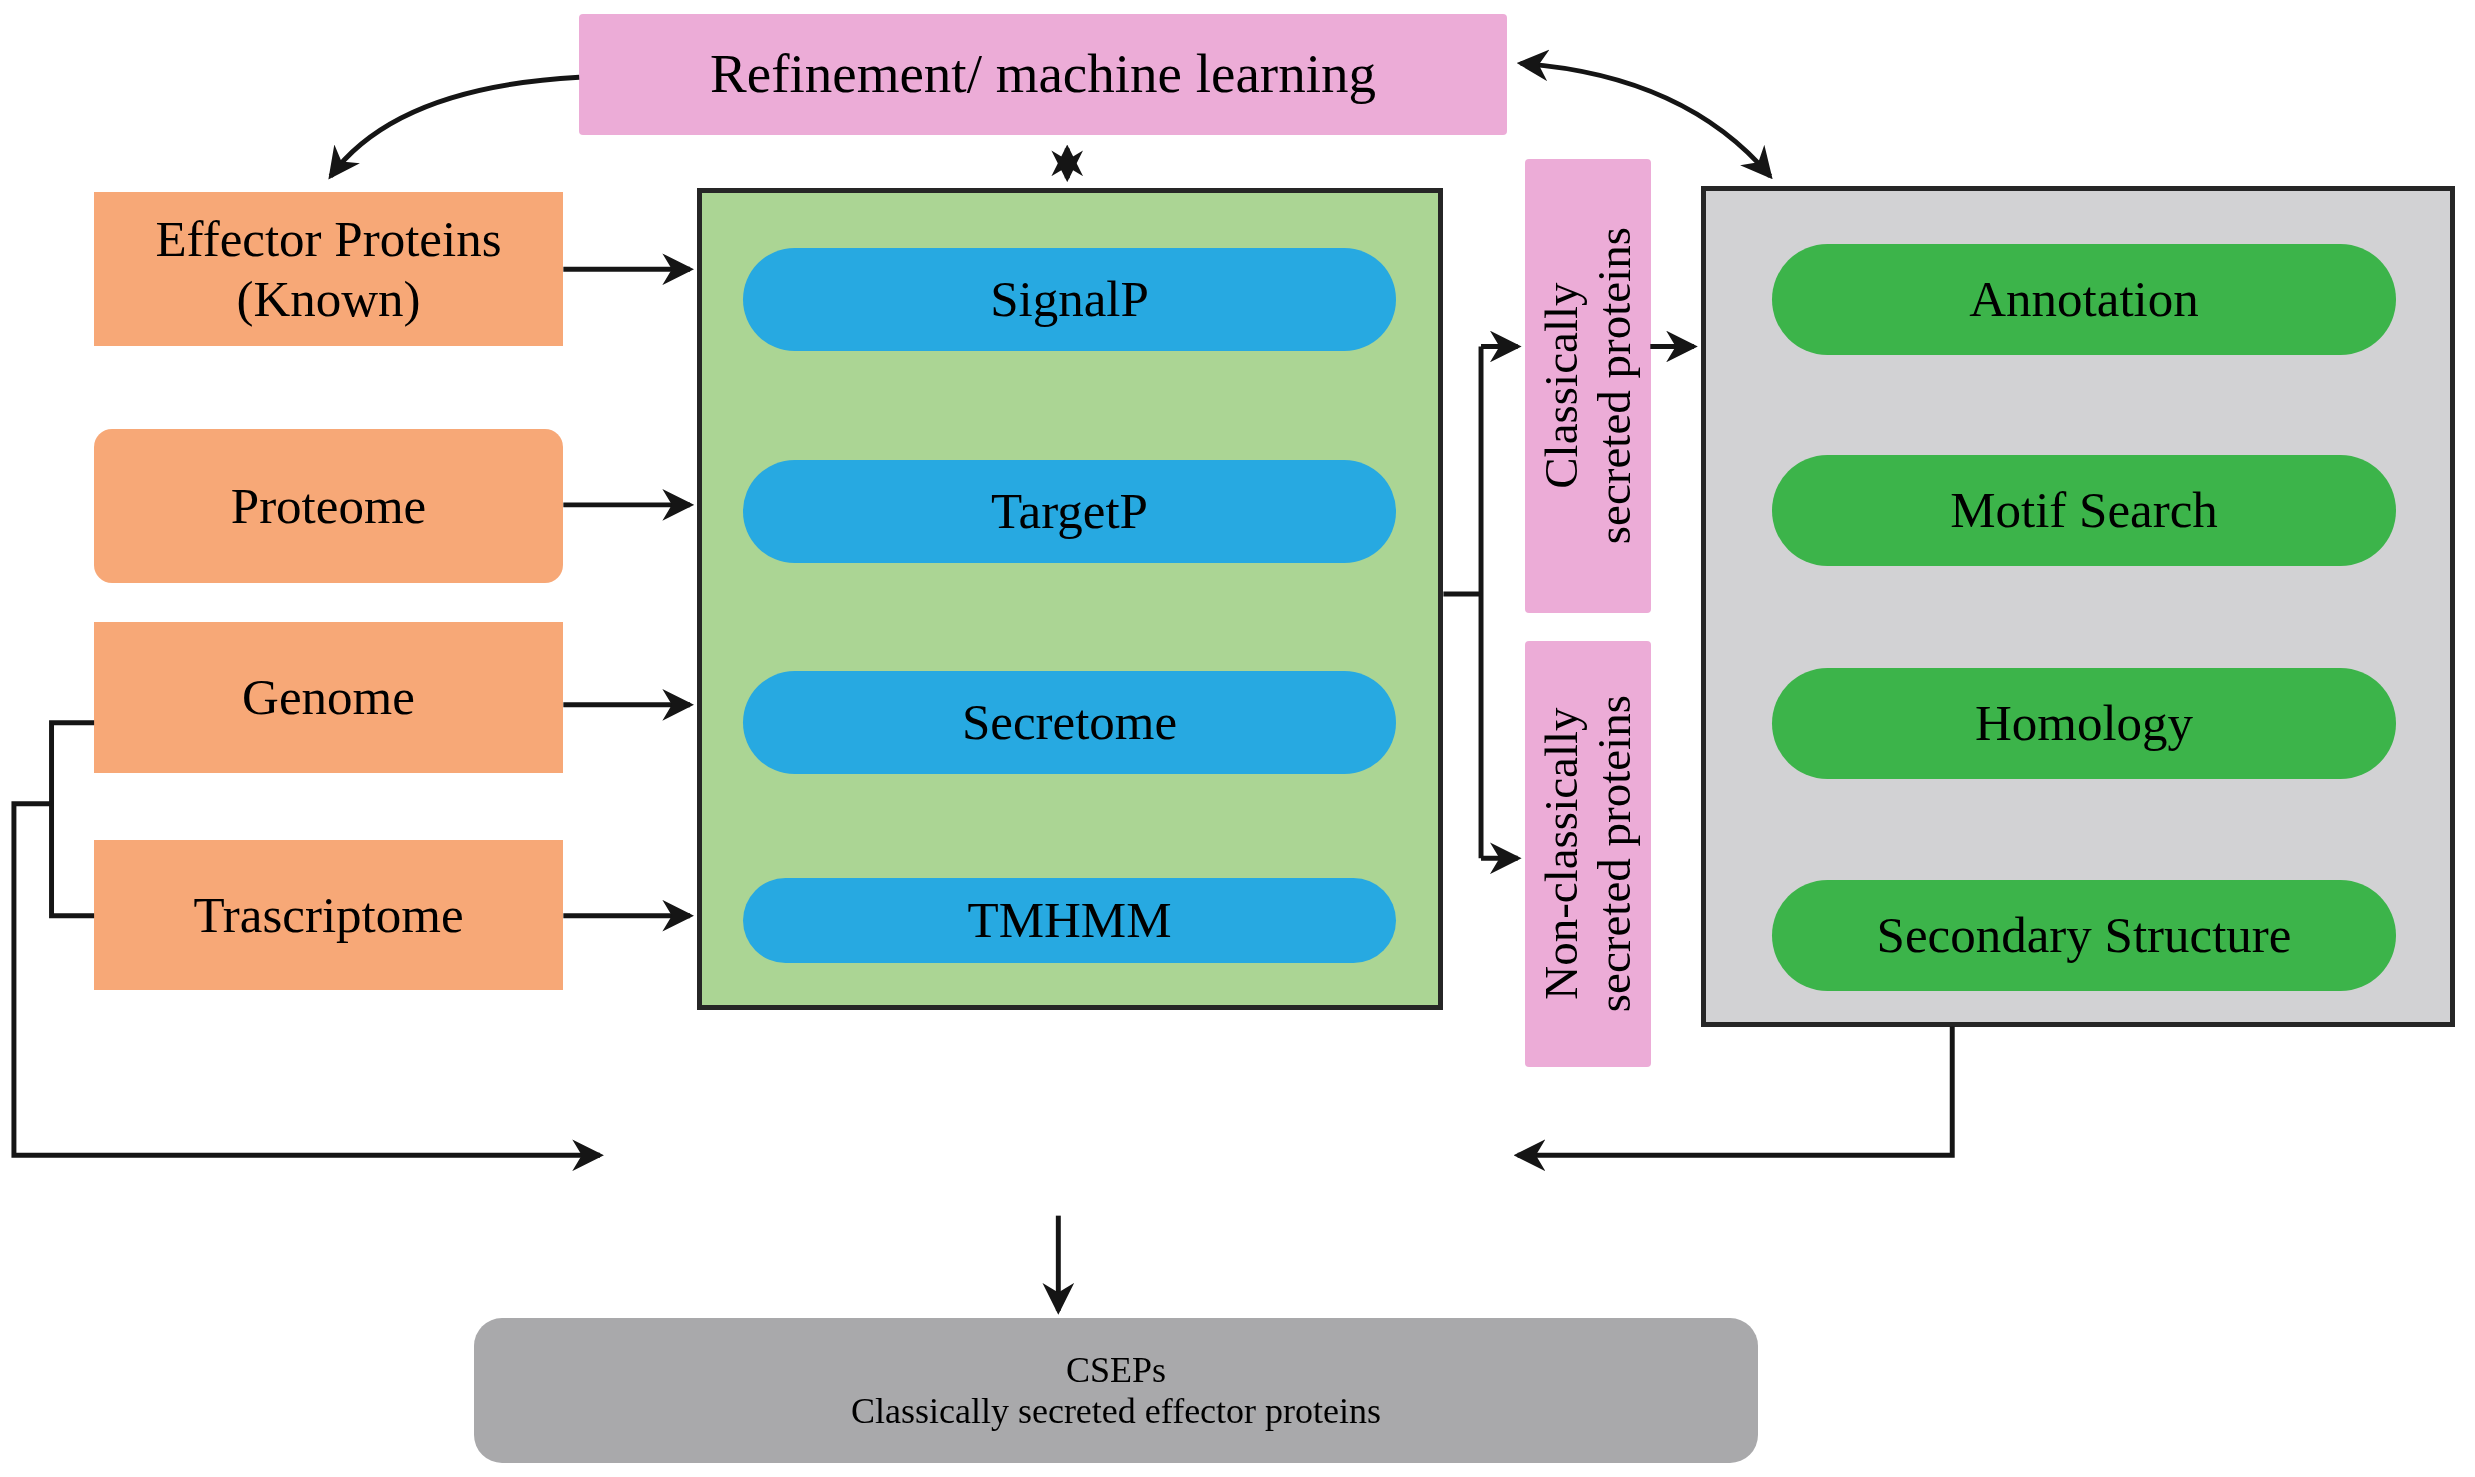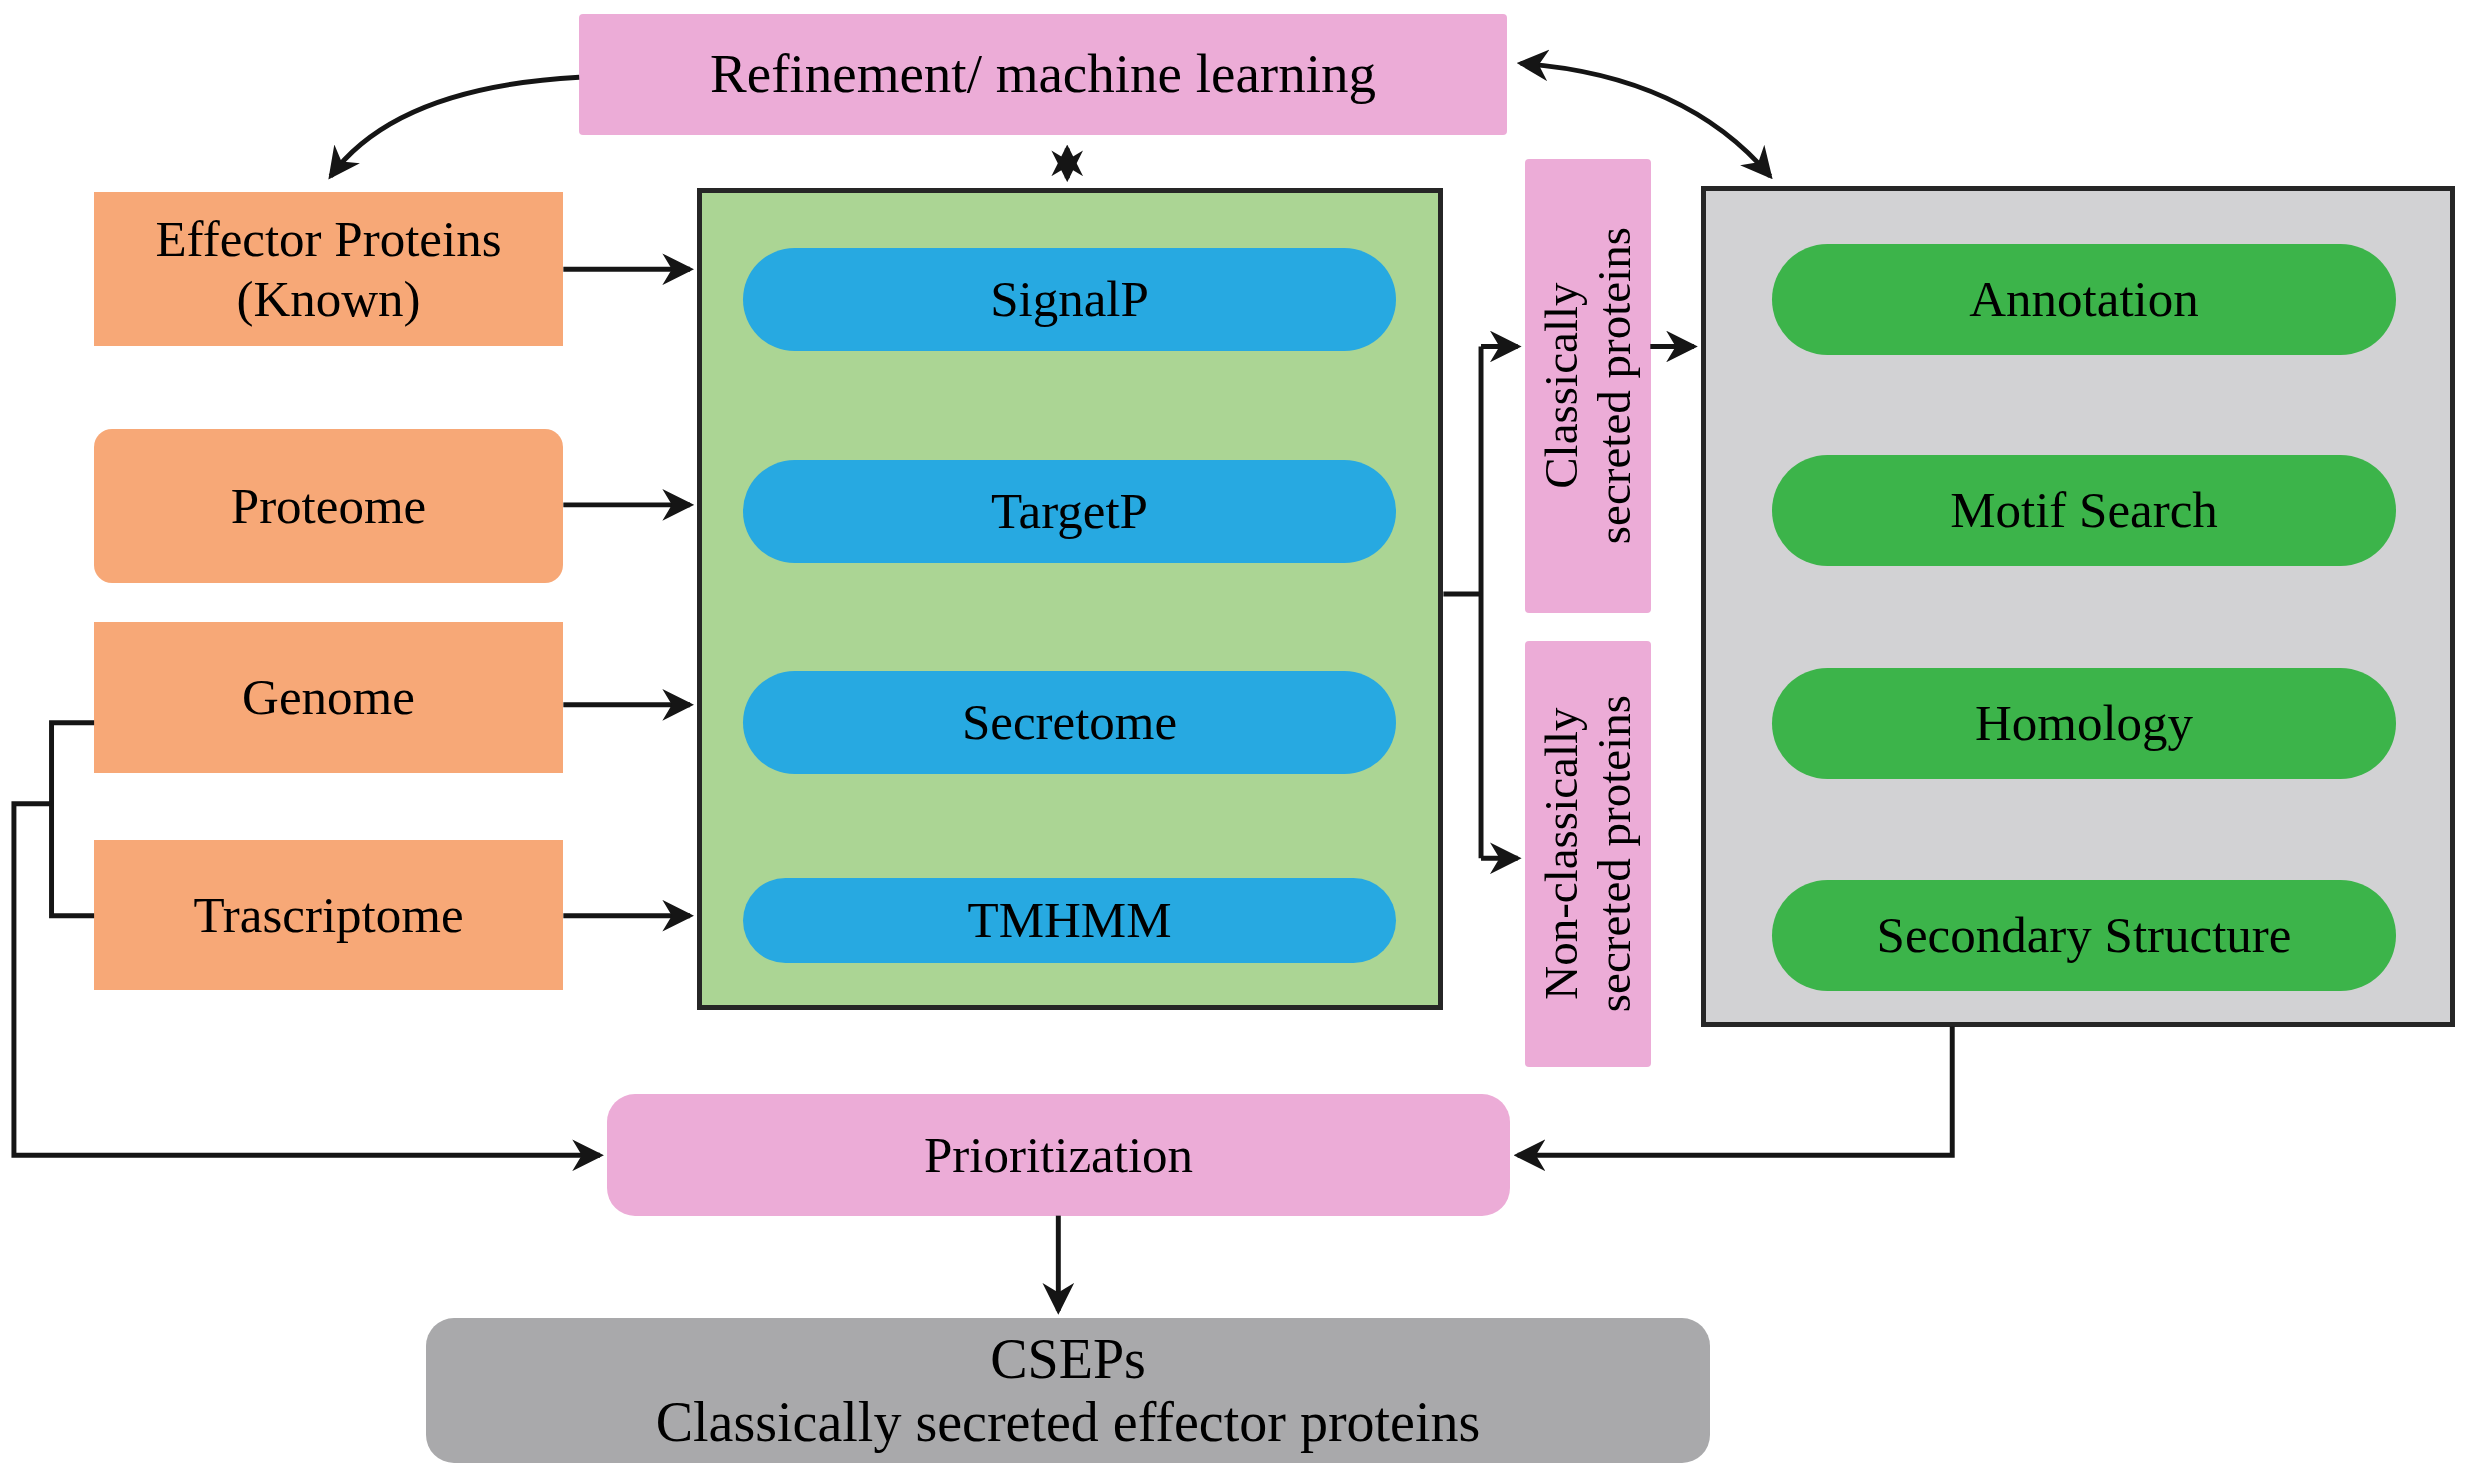--- a/index.html
+++ b/index.html
@@ -33,21 +33,21 @@
   .lbl{display:block;}
   .pink{background:var(--pink,#ECACD7);border-radius:4px;}
   .orange{background:var(--orange,#F7A877);}
   .bluepill{background:var(--blue,#27A9E1);border-radius:59px;}
   .greenpill{background:var(--green_pill,#3CB44A);border-radius:59px;}
   .panel-green{background:var(--green_bg,#ABD594);border:5px solid #262626;z-index:1;}
   .panel-gray{background:var(--gray_bg,#D2D2D4);border:5px solid #262626;z-index:1;}
   .graybox{background:var(--gray_dark,#A9A9AB);border-radius:28px;}
   .fs-main{font-size:51px;}
   .fs-big{font-size:55px;}
-  .fs-cseps{font-size:56px;line-height:1.12;}
+  .fs-cseps{font-size:36px;line-height:1.12;margin-left:48px;}
   .vlabel{
     transform:rotate(-90deg);
     white-space:nowrap;
     text-align:center;
     font-size:47px;
     line-height:1.12;
   }
 </style>
 </head>
 <body>
@@ -136,23 +136,20 @@
   <div class="box greenpill fs-main" style="left:1772px;top:455px;width:624px;height:111px;">
     <span class="lbl">Motif Search</span>
   </div>
   <div class="box greenpill fs-main" style="left:1772px;top:668px;width:624px;height:111px;">
     <span class="lbl">Homology</span>
   </div>
   <div class="box greenpill fs-main" style="left:1772px;top:880px;width:624px;height:111px;">
     <span class="lbl">Secondary Structure</span>
   </div>
 
-  <div class="box pink fs-main" style="left:607px;top:1094px;width:903px;height:122px;border-radius:28px;">
-    <span class="lbl">Prioritization</span>
-  </div>
   <div class="box graybox fs-cseps" style="left:426px;top:1318px;width:1284px;height:145px;">
     <span>
       <span class="lbl">CSEPs</span>
       <span class="lbl">Classically secreted effector proteins</span>
     </span>
   </div>
 
 </div>
 
 

